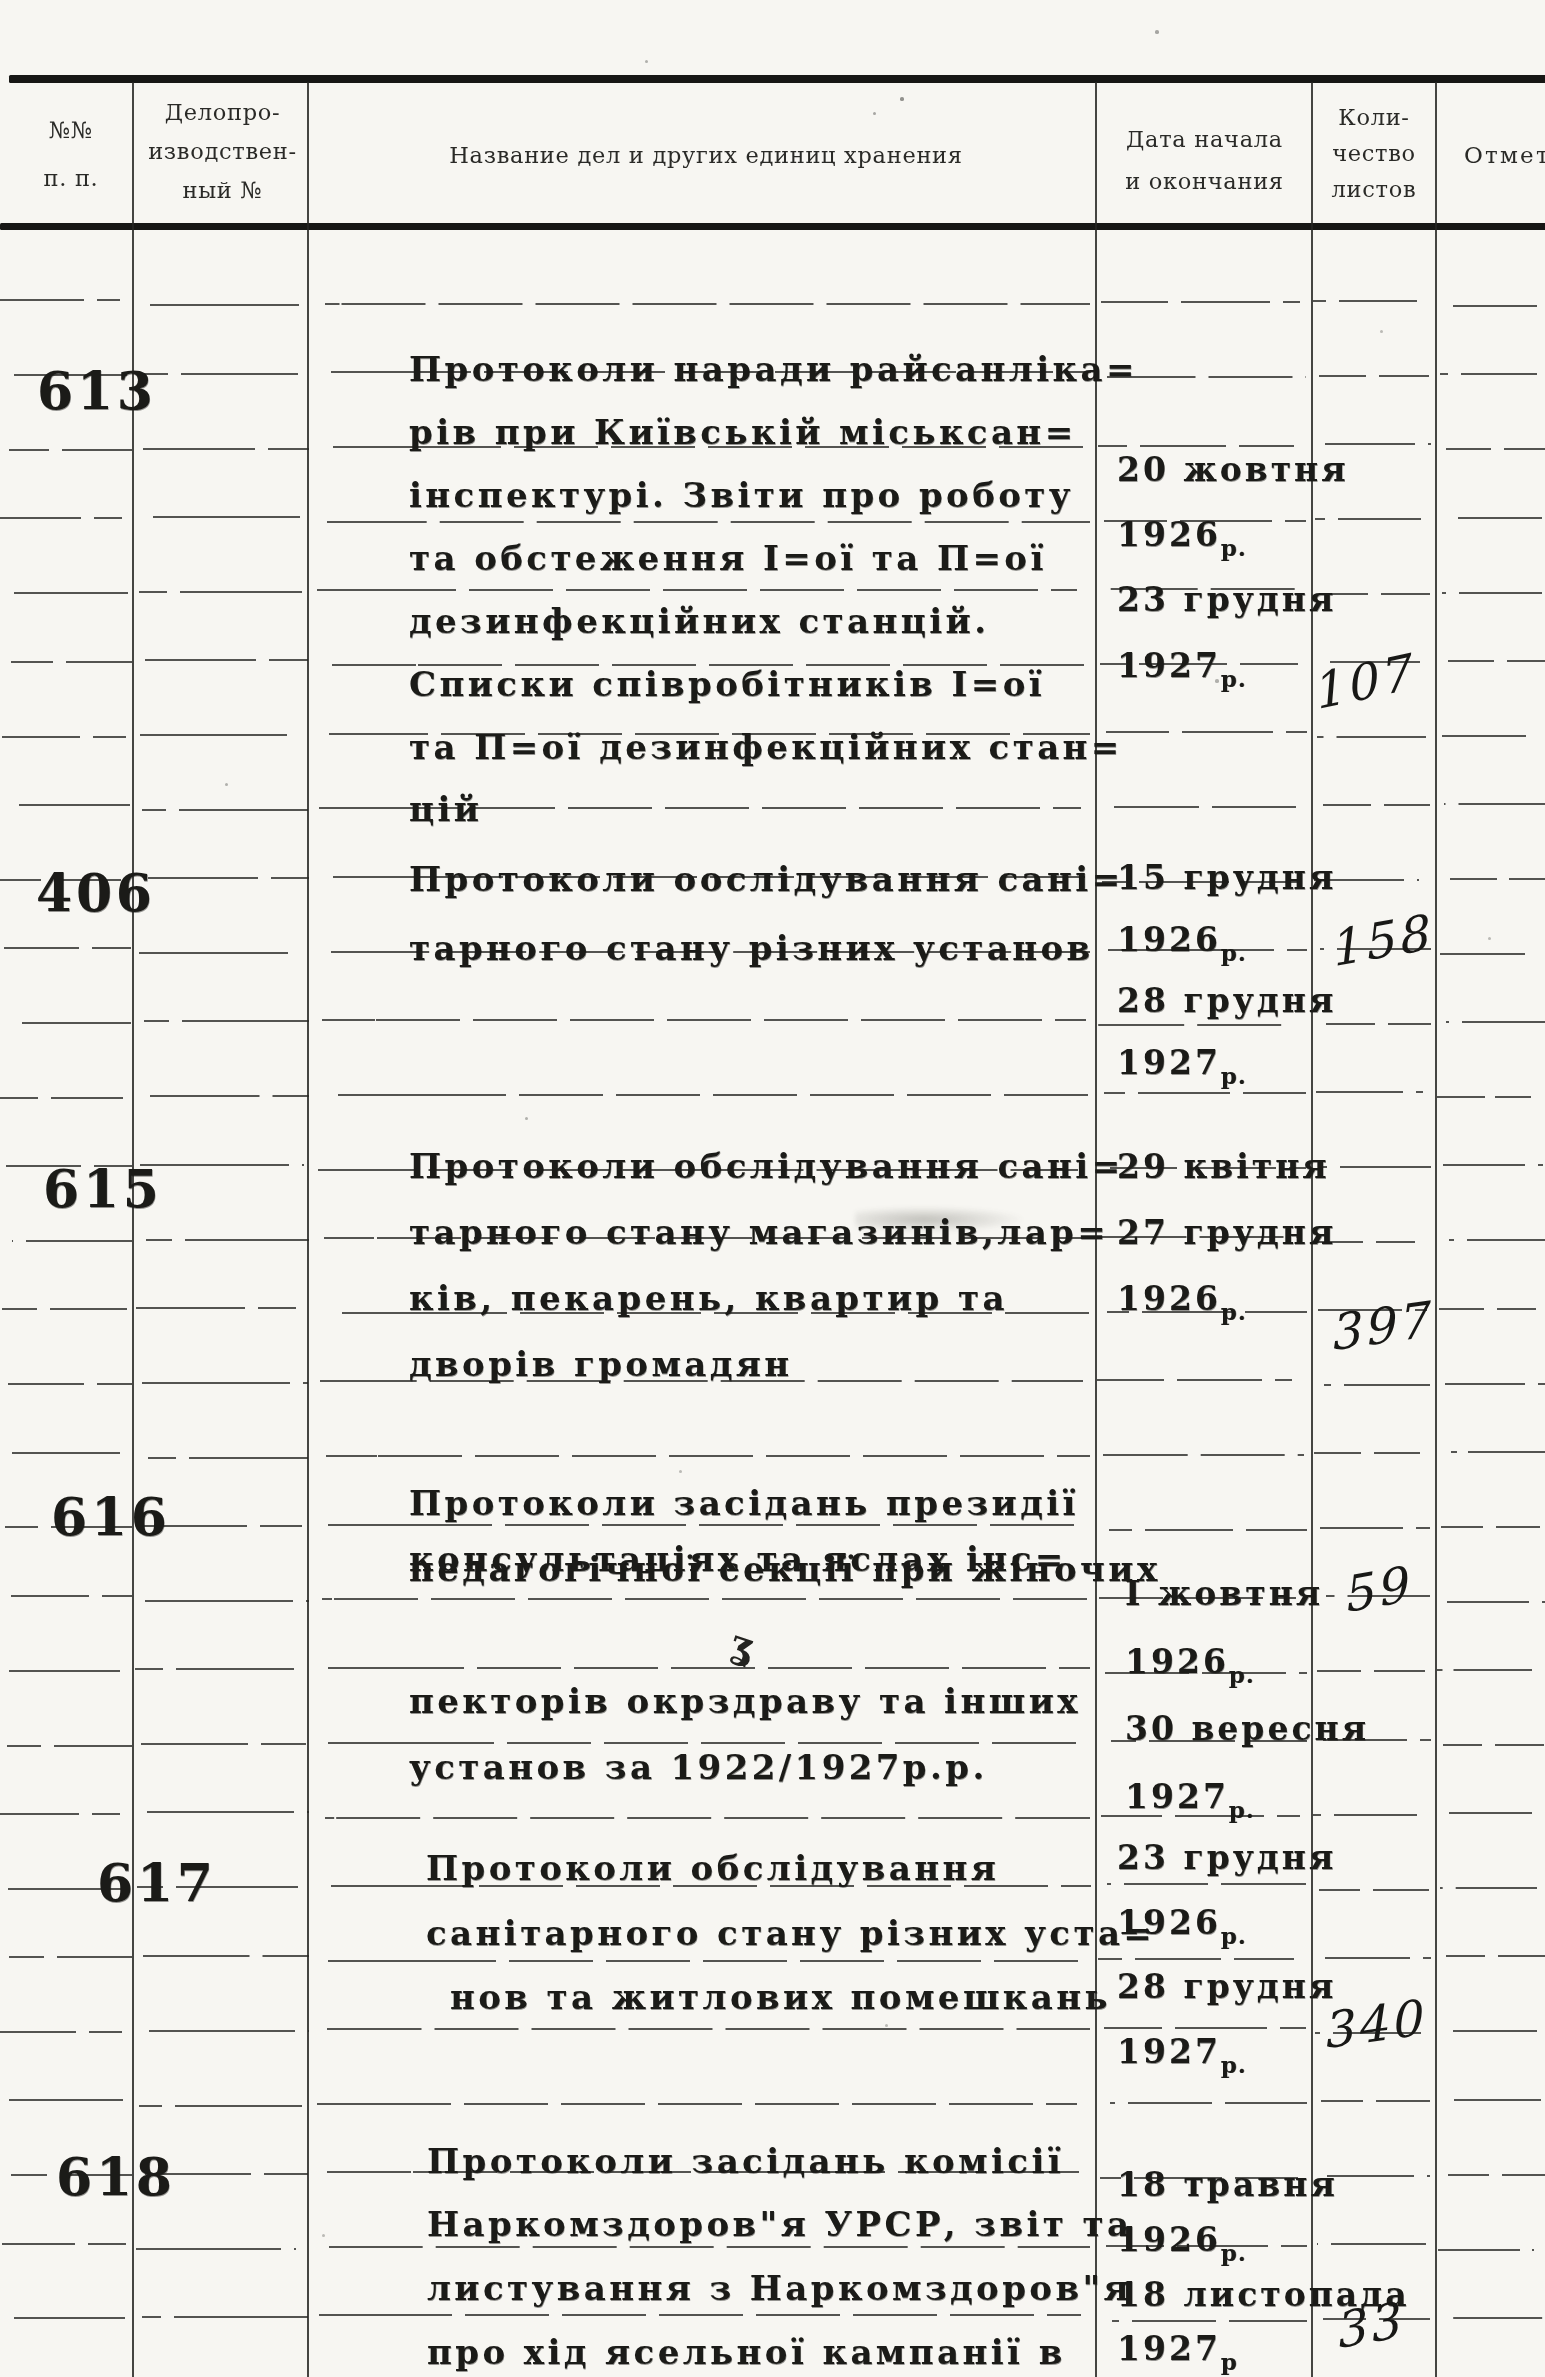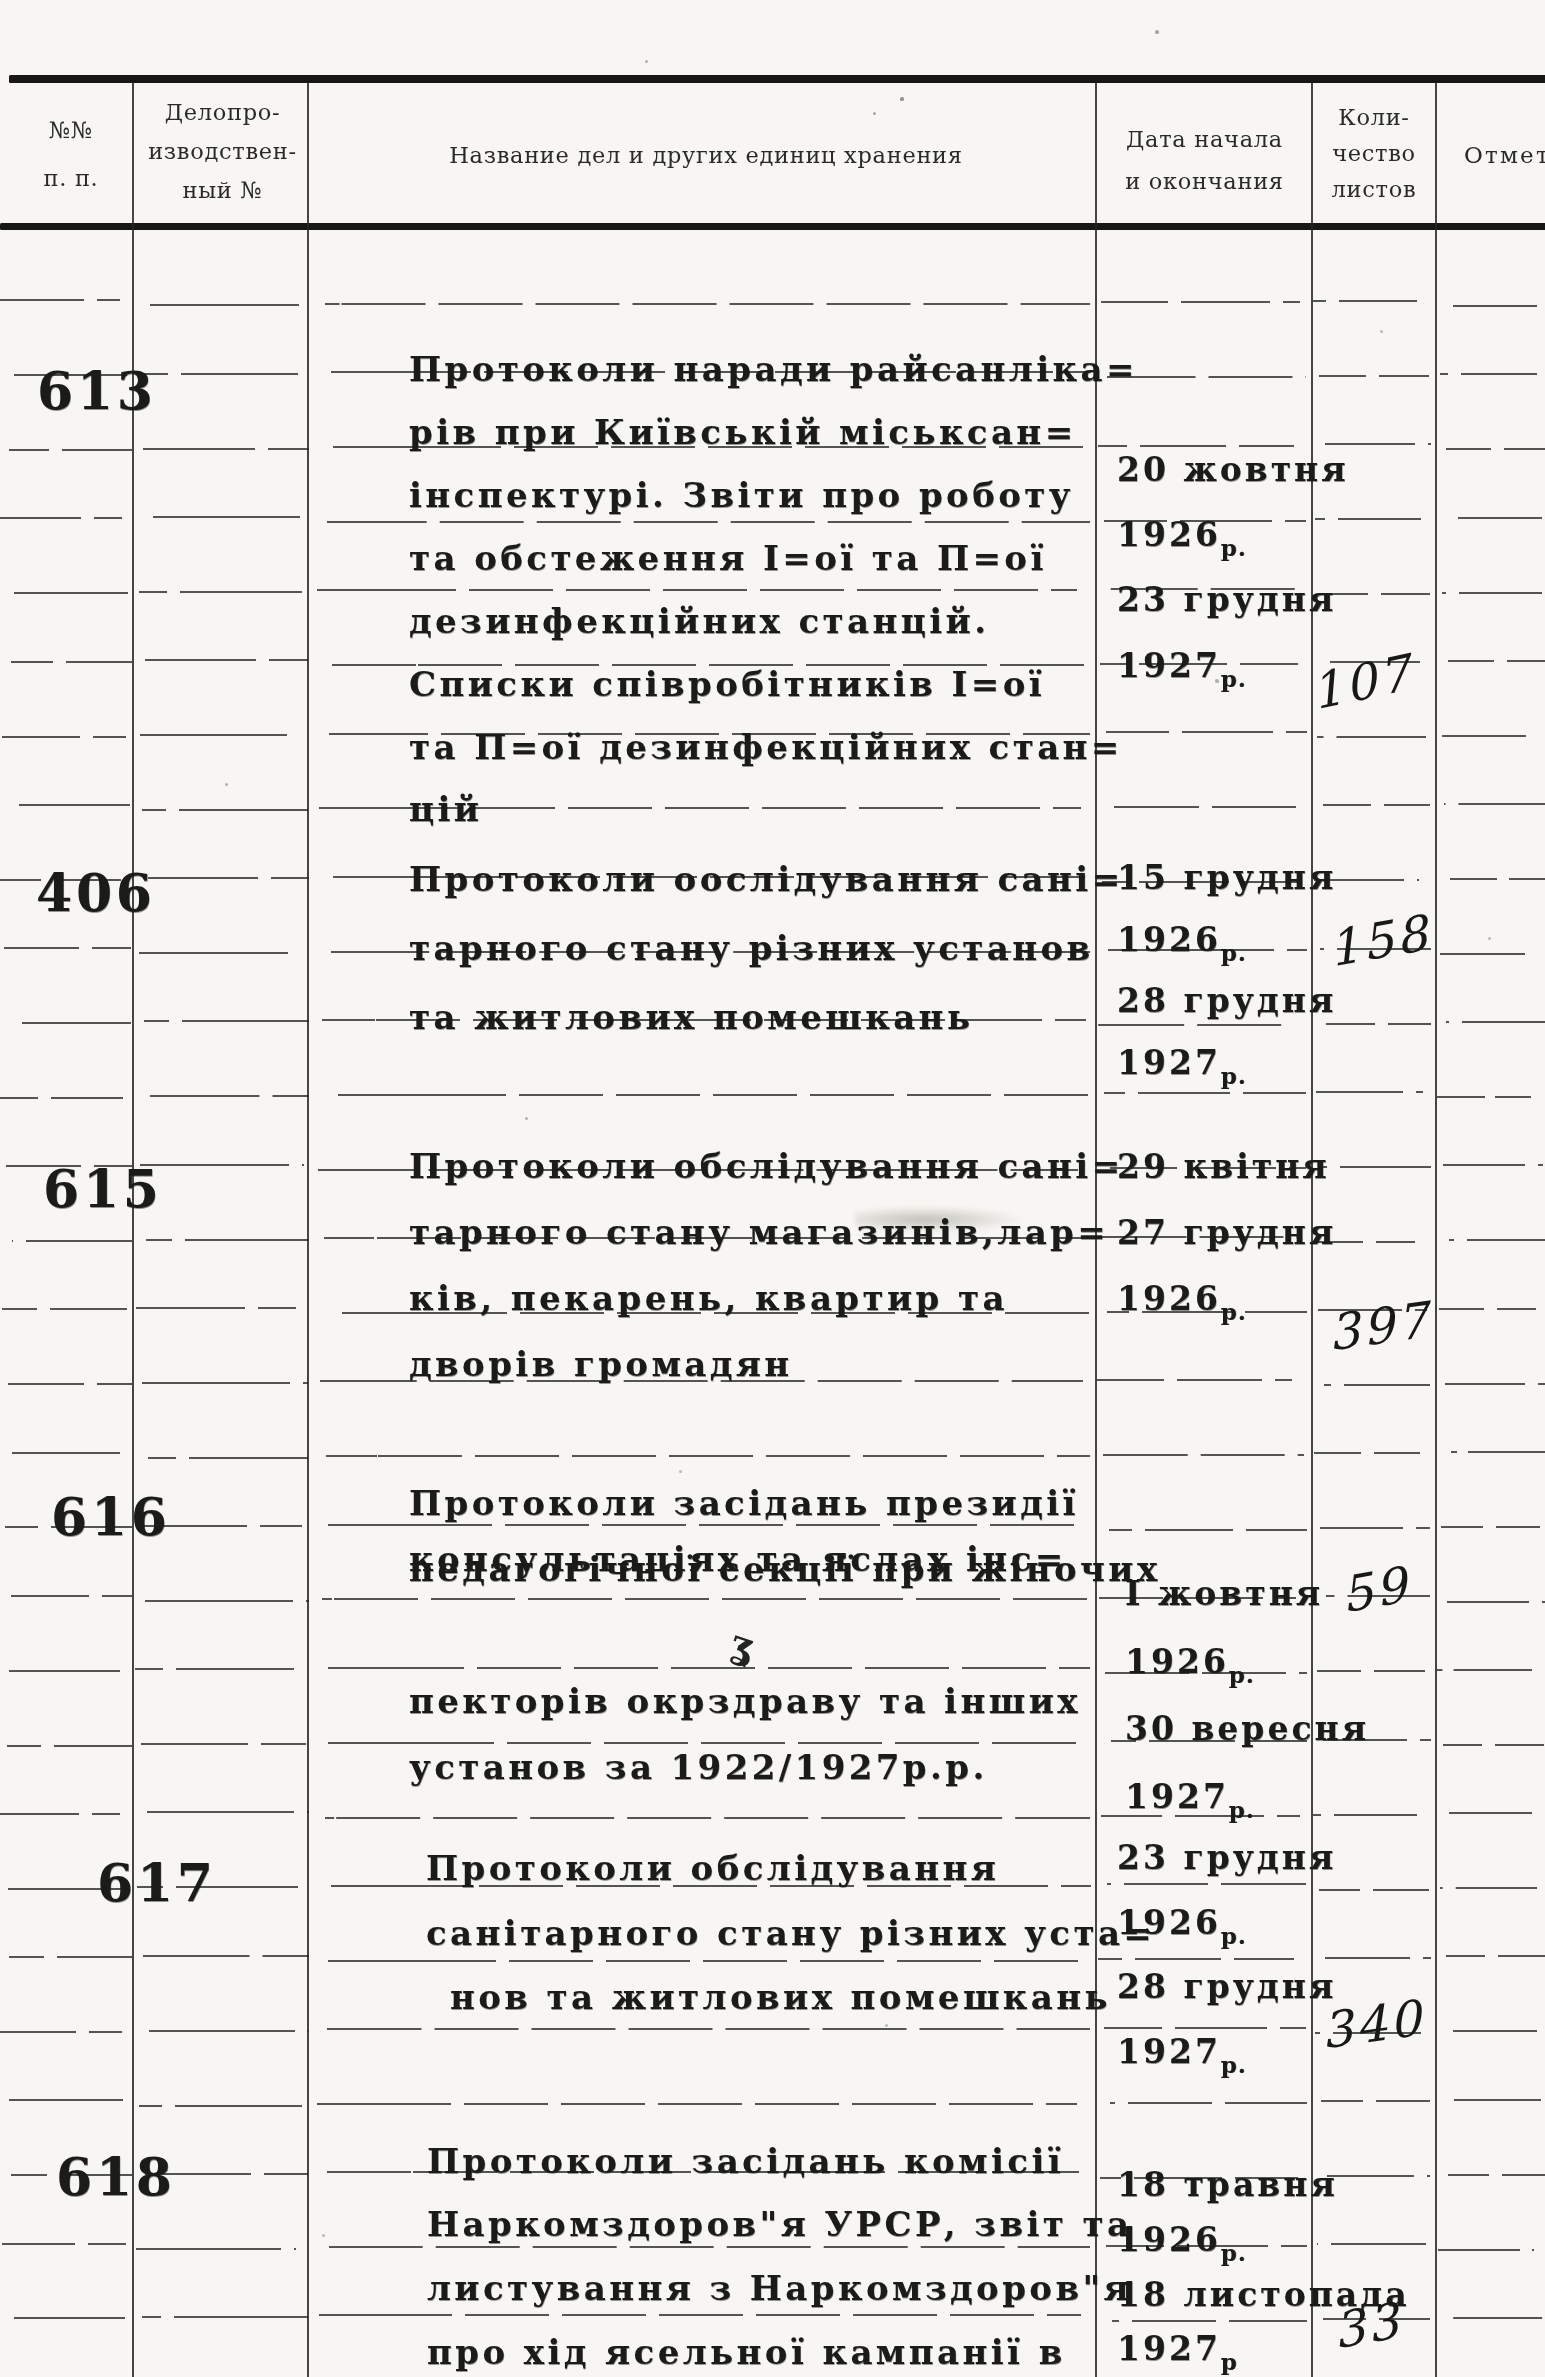--- a/index.html
+++ b/index.html
@@ -261,21 +261,20 @@
     <div class="typeline" style="left: 409px; top: 727px;">та П=ої дезинфекційних стан=</div>
     <div class="typeline" style="left: 409px; top: 789px;">цій</div>
     <div class="typeline dateline" style="left: 1117px; top: 450px;">20 жовтня</div>
     <div class="typeline dateline" style="left: 1117px; top: 515px;">1926<span class="yr">р.</span></div>
     <div class="typeline dateline" style="left: 1117px; top: 580px;">23 грудня</div>
     <div class="typeline dateline" style="left: 1117px; top: 646px;">1927<span class="yr">р.</span></div>
     <div class="hand" style="left: 1316px; top: 664px; transform: rotate(-12deg) skewX(-6deg);">107</div>
     <div class="typeline num" style="left: 36px; top: 862px;">406</div>
     <div class="typeline" style="left: 409px; top: 859px;">Протоколи оослідування сані=</div>
     <div class="typeline" style="left: 409px; top: 928px;">тарного стану різних установ</div>
-    <div class="typeline" style="left: 409px; top: 997px;">та житлових помешкань</div>
     <div class="typeline dateline" style="left: 1117px; top: 858px;">15 грудня</div>
     <div class="typeline dateline" style="left: 1117px; top: 920px;">1926<span class="yr">р.</span></div>
     <div class="typeline dateline" style="left: 1117px; top: 981px;">28 грудня</div>
     <div class="typeline dateline" style="left: 1117px; top: 1043px;">1927<span class="yr">р.</span></div>
     <div class="hand" style="left: 1333px; top: 921px; transform: rotate(-10deg) skewX(-6deg);">158</div>
     <div class="typeline num" style="left: 43px; top: 1158px;">615</div>
     <div class="typeline" style="left: 409px; top: 1146px;">Протоколи обслідування сані=</div>
     <div class="typeline" style="left: 409px; top: 1212px;">тарного стану магазинів,лар=</div>
     <div class="typeline" style="left: 409px; top: 1278px;">ків, пекарень, квартир та</div>
     <div class="typeline" style="left: 409px; top: 1344px;">дворів громадян</div>

